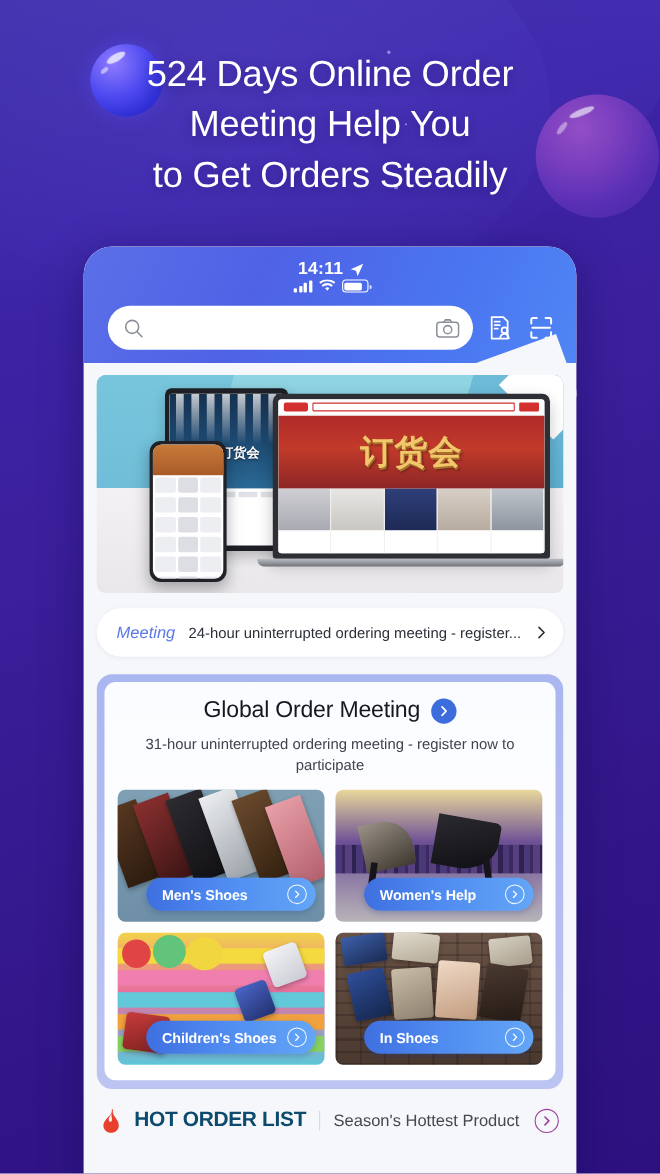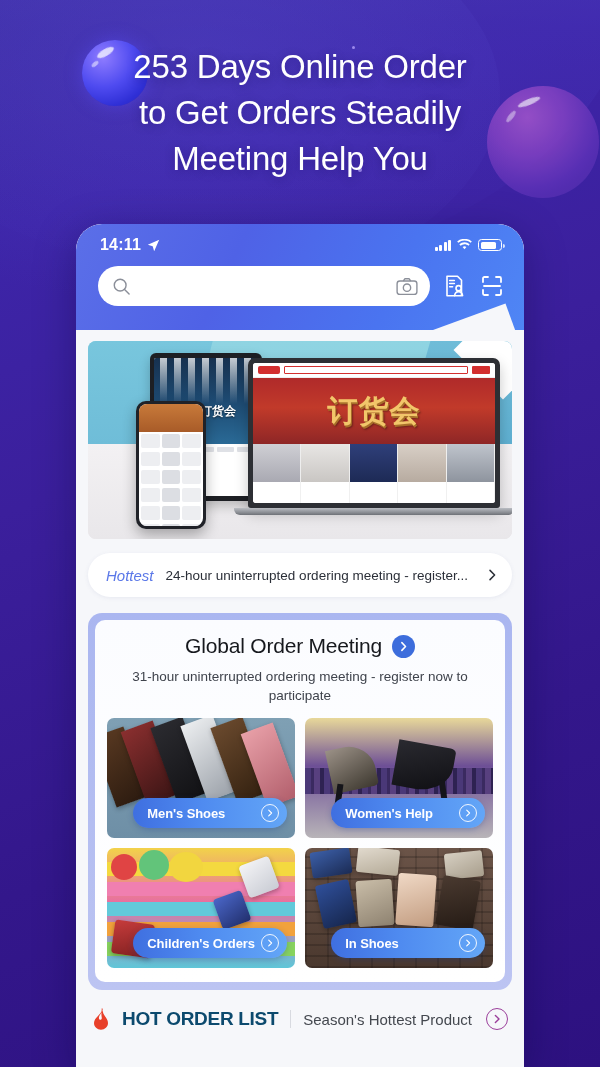--- a/index.html
+++ b/index.html
@@ -93,20 +93,21 @@
     position: absolute; right: -2px; bottom: -30px;
     width: 80px; height: 60px;
     background: #f6f7fa;
     transform: rotate(-20deg);
     transform-origin: bottom right;
   }
   .statusbar {
     display: flex; align-items: center; justify-content: space-between;
     padding: 12px 22px 0 24px;
     color: #fff;
+    flex-direction: column;
   }
   .status-time {
     font-size: 16px; font-weight: bold; letter-spacing: 0.2px;
     display: flex; align-items: center; gap: 6px;
   }
   .status-icons { display: flex; align-items: center; gap: 6px; }
   .bars { display: flex; align-items: flex-end; gap: 1.5px; height: 11px; }
   .bars i { display: block; width: 3px; background: #fff; border-radius: 1px; }
   .bars i:nth-child(1) { height: 4px; }
   .bars i:nth-child(2) { height: 6px; }
@@ -343,23 +344,23 @@
   </div>
   <div class="sphere" id="sphere-purple">
     <span class="glint g1"></span>
       <span class="glint g2"></span>
   </div>
   <div class="spark" style="left:352px;top:46px;width:3px;height:3px;"></div>
   <div class="spark" style="left:368px;top:112px;width:2px;height:2px;"></div>
   <div class="spark" style="left:358px;top:168px;width:4px;height:4px;"></div>
 
   <div id="headline">
-    <div>253 Days Online Order</div>
+    <div>524 Days Online Order</div>
+    <div>Meeting Help You</div>
     <div>to Get Orders Steadily</div>
-    <div>Meeting Help You</div>
   </div>
 
   <div id="phone">
 
     <div id="phone-header">
 
       <div class="statusbar">
         <div class="status-time">
           <span>14:11</span>
           <svg width="13" height="13" viewBox="0 0 16 16">
@@ -510,21 +511,21 @@
           <div class="mrow">
               <b></b>
               <b></b>
               <b></b>
             </div>
         </div>
       </div>
     </div>
 
     <div id="headline-strip">
-      <span class="hl-tag">Hottest</span>
+      <span class="hl-tag">Meeting</span>
       <span class="hl-text">24-hour uninterrupted ordering meeting - register...</span>
       <svg class="chev-plain" viewBox="0 0 12 12">
         <path d="M4 1.4L8.6 6 4 10.6" fill="none" stroke="#2b2f38" stroke-width="1.5" stroke-linecap="round" stroke-linejoin="round"></path>
       </svg>
     </div>
 
     <div id="gom">
       <div id="gom-inner">
 
         <div class="gom-titlerow">
@@ -579,21 +580,21 @@
             <span class="stripe" style="top:54px; background:#62c9da;"></span>
             <span class="stripe" style="top:74px; background:#f2a23c;"></span>
             <span class="stripe" style="top:94px; background:#88d35e;"></span>
             <span style="position:absolute;left:4px;top:6px;width:26px;height:26px;border-radius:50%;background:#e04444;"></span>
             <span style="position:absolute;left:32px;top:2px;width:30px;height:30px;border-radius:50%;background:#62c47a;"></span>
             <span style="position:absolute;left:62px;top:4px;width:34px;height:30px;border-radius:50%;background:#f2d63f;"></span>
             <span class="tile" style="left:136px;top:12px;width:32px;height:34px;background:linear-gradient(160deg,#f4f4f6,#c9ccd4);border-radius:4px;"></span>
             <span class="tile" style="left:110px;top:46px;width:30px;height:32px;background:linear-gradient(160deg,#4a66c8,#22306e);border-radius:4px;"></span>
             <span class="tile" style="left:6px;top:74px;width:40px;height:34px;background:linear-gradient(160deg,#c73c3c,#7d1f1f);border-radius:4px;transform:rotate(8deg);"></span>
             <div class="pill">
-              <span>Children's Orders</span>
+              <span>Children's Shoes</span>
               <span class="pill-chev">
                 <svg width="8" height="8" viewBox="0 0 10 10">
                   <path d="M3.4 1.4L7 5l-3.6 3.6" fill="none" stroke="#fff" stroke-width="1.4" stroke-linecap="round" stroke-linejoin="round"></path>
                 </svg>
               </span>
             </div>
           </div>
 
           <div class="card" id="card-instock">
             <span style="position:absolute;inset:0;background:repeating-linear-gradient(0deg,rgba(0,0,0,0.18) 0 2px,transparent 2px 11px),repeating-linear-gradient(90deg,rgba(0,0,0,0.14) 0 2px,transparent 2px 22px);"></span>

